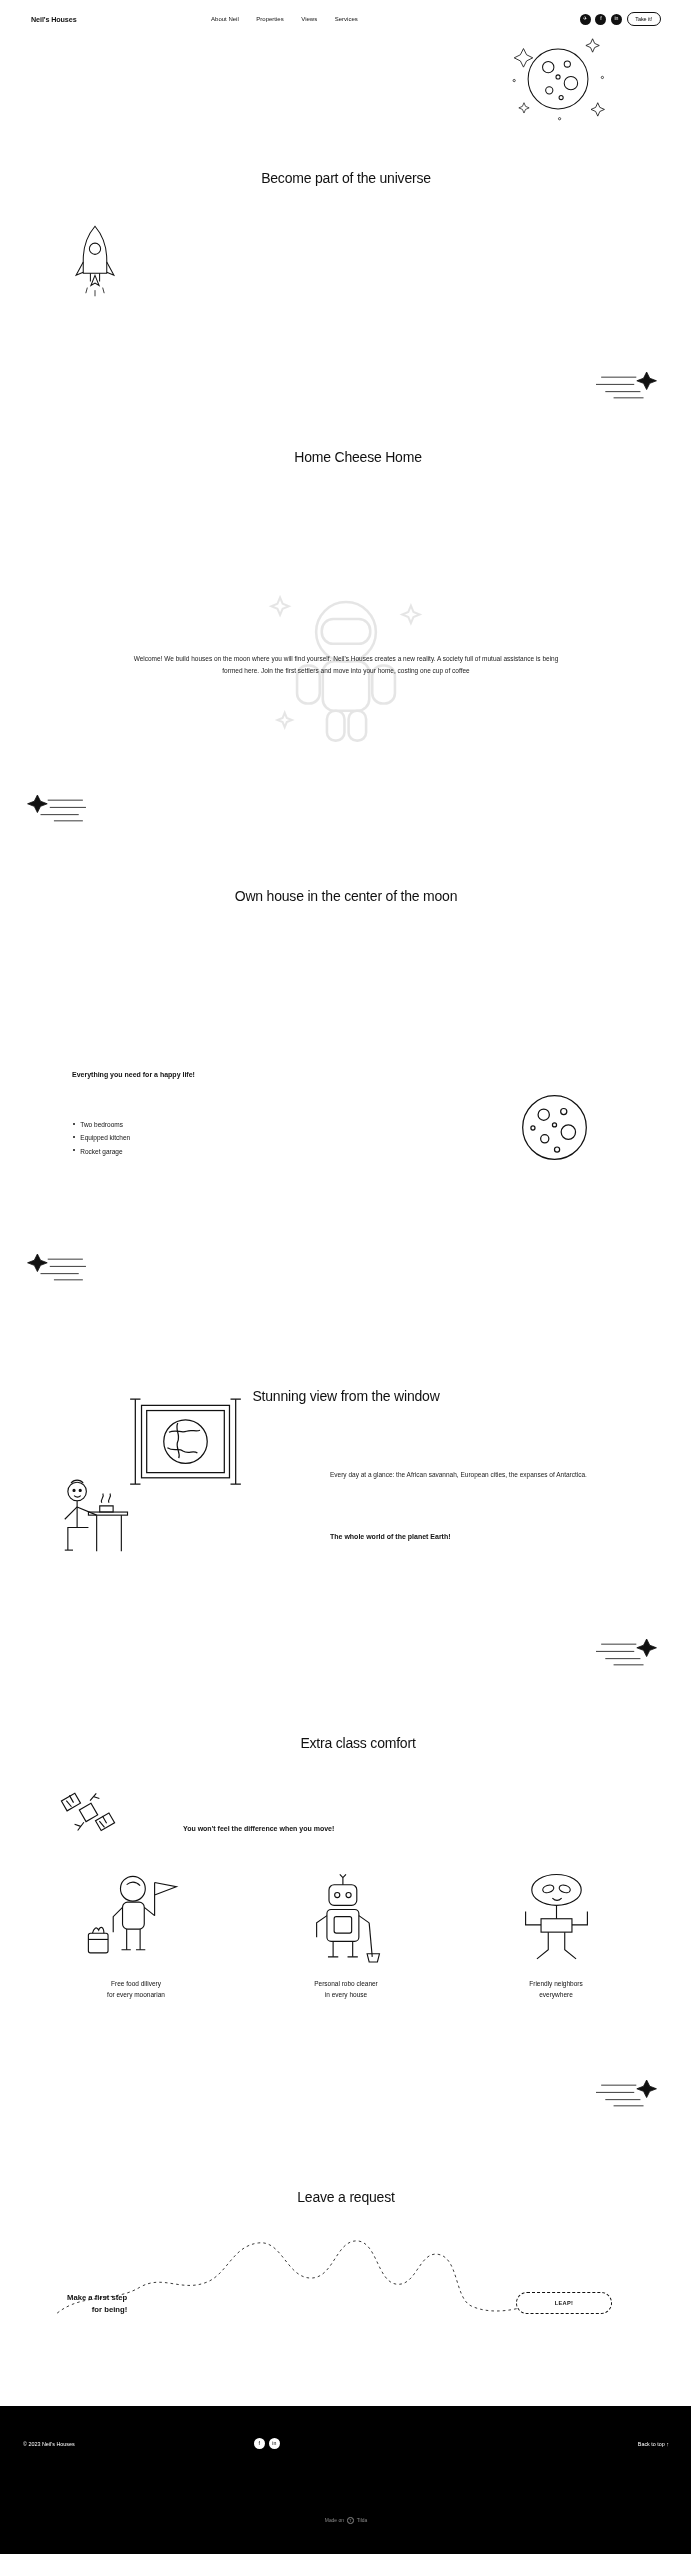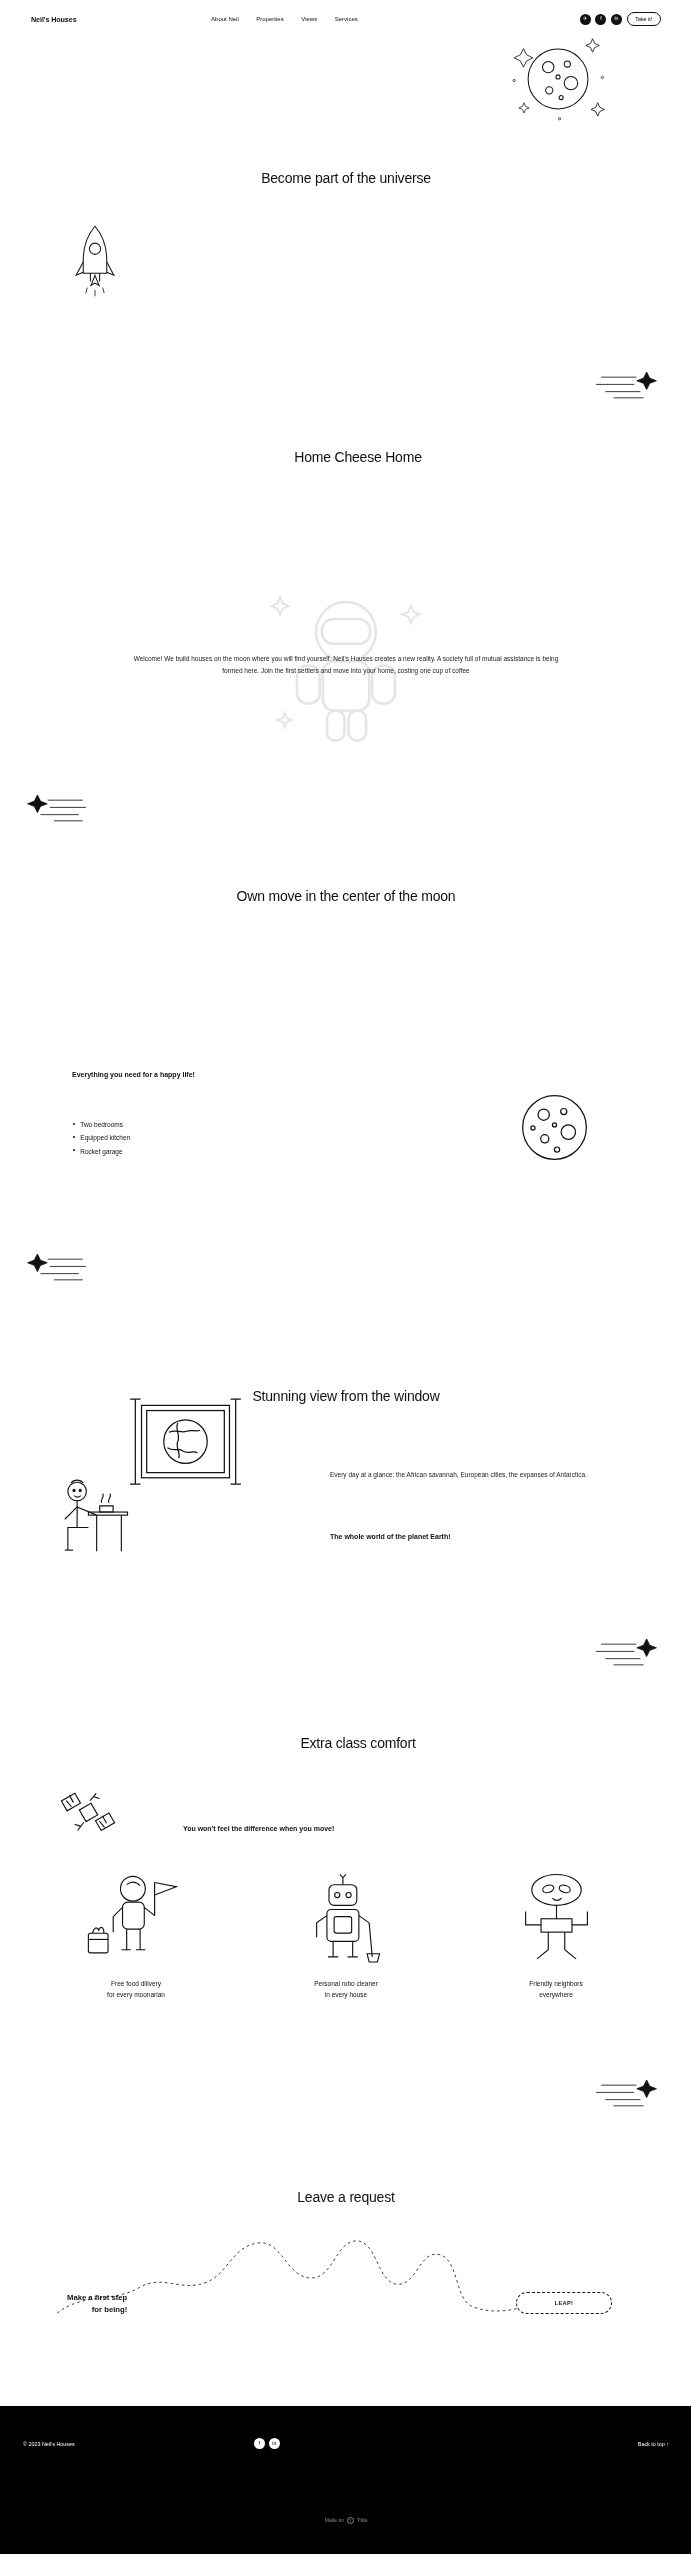--- a/index.html
+++ b/index.html
@@ -195,21 +195,21 @@
 
 <div class="s2-text para">Welcome! We build houses on the moon where you will find yourself. Neil's Houses creates a new reality. A society full of mutual assistance is being formed here. Join the first settlers and move into your home, costing one cup of coffee</div>
 
 <div class="star-sw" style="left:25px; top:795px;">
   <svg width="62" height="31" viewBox="0 0 120 60" fill="none" stroke="#111" stroke-width="1.6">
     <path d="M18 12 l6 -12 l6 12 l13 5 l-13 5 l-6 12 l-6 -12 l-13 -5 z" fill="#111"></path>
     <path d="M44 10 L112 10 M48 24 L118 24 M30 38 L104 38 M56 50 L112 50"></path>
   </svg>
 </div>
 
-<h2 class="section-title s3-title">Own move in the center of the moon</h2>
+<h2 class="section-title s3-title">Own house in the center of the moon</h2>
 
 <div class="s3-lead">Everything you need for a happy life!</div>
 
 <div class="s3-list">
   <ul>
     <li>Two bedrooms</li>
     <li>Equipped kitchen</li>
     <li>Rocket garage</li>
   </ul>
 </div>

